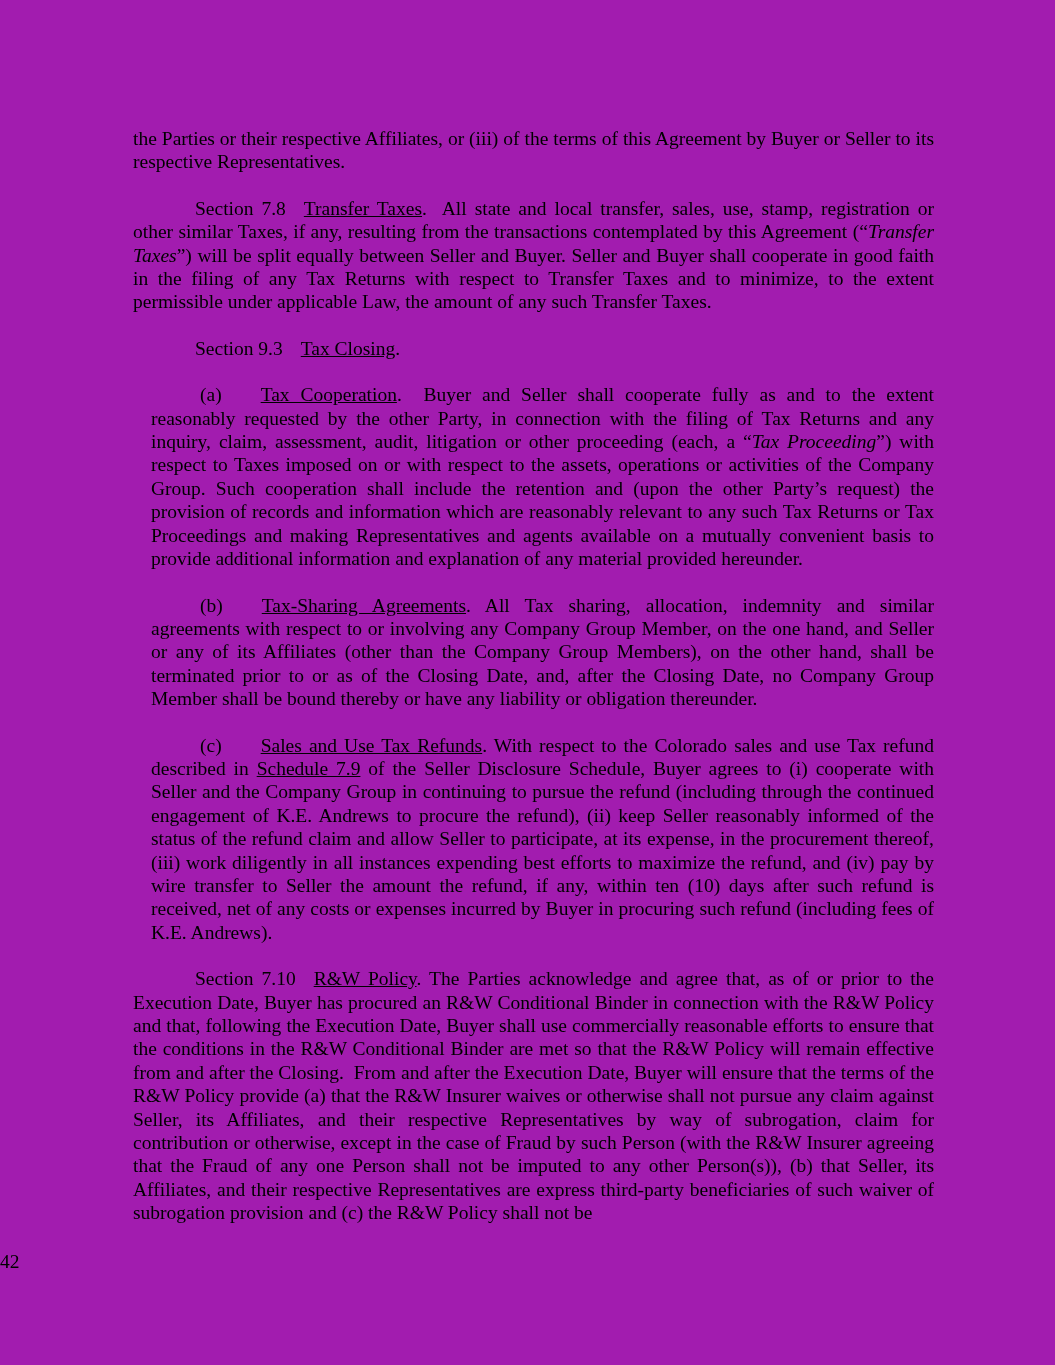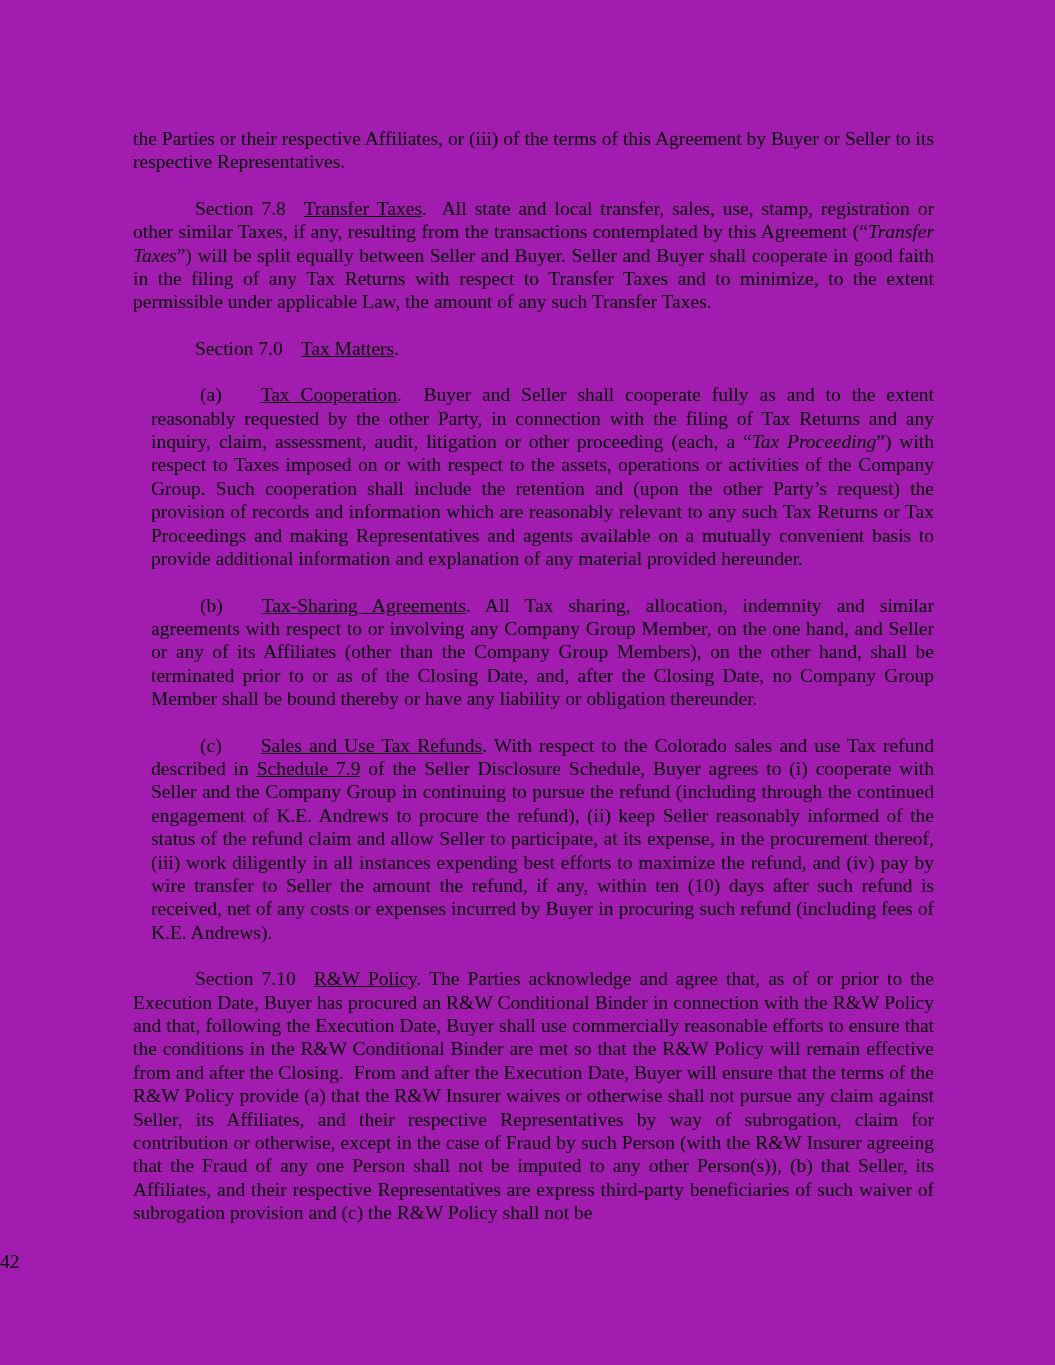--- a/index.html
+++ b/index.html
@@ -48,20 +48,20 @@
     color: #000000;
   }
 </style>
 </head>
 <body>
 
 <div class="page">
   <div class="content">
       <p class="para "><span class="">the Parties or their respective Affiliates, or (iii) of the terms of this Agreement by Buyer or Seller to its respective Representatives.</span></p>
       <p class="para section"><span class="b">Section 7.8</span><span class="tab tab-sm"></span><span class="b u">Transfer Taxes</span><span class="">.&nbsp; All state and local transfer, sales, use, stamp, registration or other similar Taxes, if any, resulting from the transactions contemplated by this Agreement (“</span><span class="b i">Transfer Taxes</span><span class="">”) will be split equally between Seller and Buyer. Seller and Buyer shall cooperate in good faith in the filing of any Tax Returns with respect to Transfer Taxes and to minimize, to the extent permissible under applicable Law, the amount of any such Transfer Taxes.</span></p>
-      <p class="para section"><span class="b">Section 7.0</span><span class="tab tab-sm"></span><span class="b u">Tax Matters</span><span class="">.</span></p>
+      <p class="para section"><span class="b">Section 9.3</span><span class="tab tab-sm"></span><span class="b u">Tax Closing</span><span class="">.</span></p>
       <p class="para sub"><span class="">(a)</span><span class="tab tab-lg"></span><span class="b u">Tax Cooperation</span><span class="">.&nbsp; Buyer and Seller shall cooperate fully as and to the extent reasonably requested by the other Party, in connection with the filing of Tax Returns and any inquiry, claim, assessment, audit, litigation or other proceeding (each, a “</span><span class="b i">Tax Proceeding</span><span class="">”) with respect to Taxes imposed on or with respect to the assets, operations or activities of the Company Group. Such cooperation shall include the retention and (upon the other Party’s request) the provision of records and information which are reasonably relevant to any such Tax Returns or Tax Proceedings and making Representatives and agents available on a mutually convenient basis to provide additional information and explanation of any material provided hereunder.</span></p>
       <p class="para sub"><span class="">(b)</span><span class="tab tab-lg"></span><span class="b u">Tax-Sharing Agreements</span><span class="">. All Tax sharing, allocation, indemnity and similar agreements with respect to or involving any Company Group Member, on the one hand, and Seller or any of its Affiliates (other than the Company Group Members), on the other hand, shall be terminated prior to or as of the Closing Date, and, after the Closing Date, no Company Group Member shall be bound thereby or have any liability or obligation thereunder.</span></p>
       <p class="para sub"><span class="">(c)</span><span class="tab tab-lg"></span><span class="b u">Sales and Use Tax Refunds</span><span class="">. With respect to the Colorado sales and use Tax refund described in </span><span class="u">Schedule 7.9</span><span class=""> of the Seller Disclosure Schedule, Buyer agrees to (i) cooperate with Seller and the Company Group in continuing to pursue the refund (including through the continued engagement of K.E. Andrews to procure the refund), (ii) keep Seller reasonably informed of the status of the refund claim and allow Seller to participate, at its expense, in the procurement thereof, (iii) work diligently in all instances expending best efforts to maximize the refund, and (iv) pay by wire transfer to Seller the amount the refund, if any, within ten (10) days after such refund is received, net of any costs or expenses incurred by Buyer in procuring such refund (including fees of K.E. Andrews).</span></p>
       <p class="para section"><span class="b">Section 7.10</span><span class="tab tab-sm"></span><span class="b u">R&amp;W Policy</span><span class="">. The Parties acknowledge and agree that, as of or prior to the Execution Date, Buyer has procured an R&amp;W Conditional Binder in connection with the R&amp;W Policy and that, following the Execution Date, Buyer shall use commercially reasonable efforts to ensure that the conditions in the R&amp;W Conditional Binder are met so that the R&amp;W Policy will remain effective from and after the Closing.&nbsp; From and after the Execution Date, Buyer will ensure that the terms of the R&amp;W Policy provide (a) that the R&amp;W Insurer waives or otherwise shall not pursue any claim against Seller, its Affiliates, and their respective Representatives by way of subrogation, claim for contribution or otherwise, except in the case of Fraud by such Person (with the R&amp;W Insurer agreeing that the Fraud of any one Person shall not be imputed to any other Person(s)), (b) that Seller, its Affiliates, and their respective Representatives are express third-party beneficiaries of such waiver of subrogation provision and (c) the R&amp;W Policy shall not be</span></p>
     </div>
   <div class="page-number">42</div>
 </div>
 
 </body></html>

